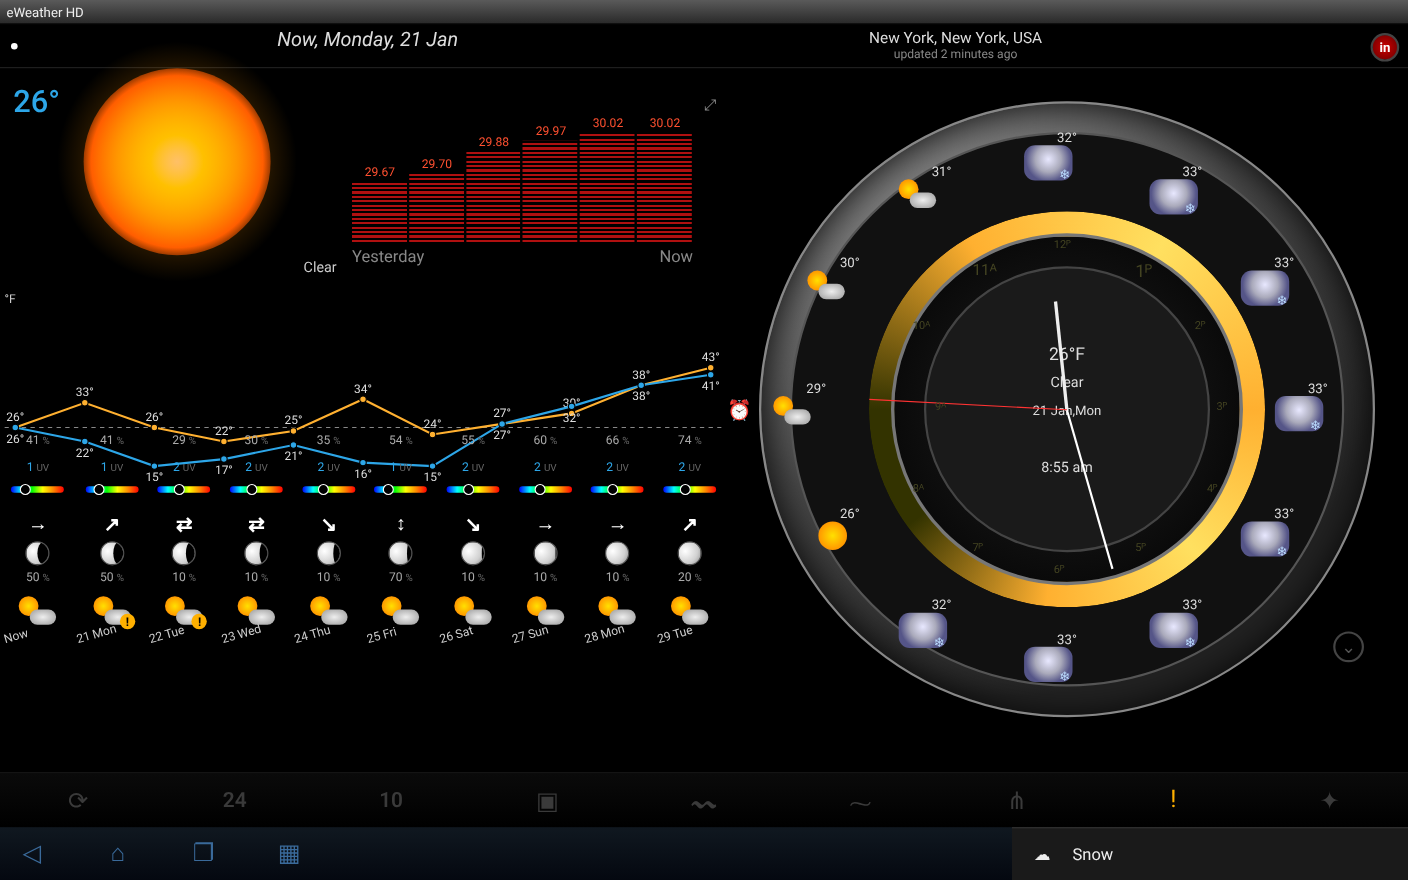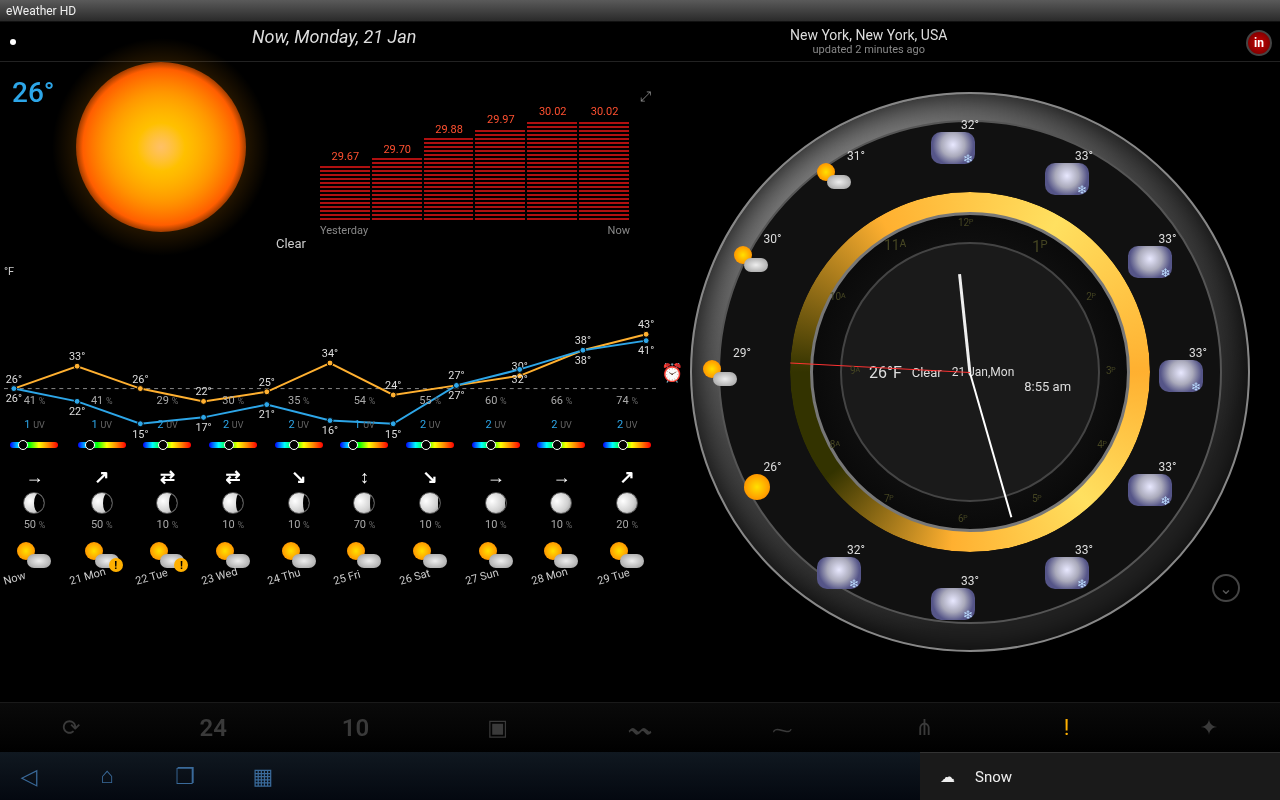--- a/index.html
+++ b/index.html
@@ -66,21 +66,21 @@
   .pressure-title { text-align: center; font-size: 13px; color:#ddd; }
   .expand-btn { position: absolute; right: -28px; top: -4px; width:18px; height:18px; cursor:pointer; color:#888; font-size:14px; }
   .bars { display:flex; align-items:flex-end; height:120px; margin-top:8px; gap:1px; }
   .bar-col { flex:1; display:flex; flex-direction:column; align-items:center; }
   .bar-val { font-size:11px; color:#ff5030; margin-bottom:2px; }
   .bar {
     width: 100%;
     background: repeating-linear-gradient(0deg, #b01010 0 2px, #000 2px 4px);
     border-right: 1px solid #000;
   }
-  .bar-axis { display:flex; justify-content:space-between; font-size:11px; color:#888; margin-top:4px; }
+  .bar-axis { display:flex; justify-content:space-between; font-size:15px; color:#888; margin-top:4px; }
   
   .tempchart { position:absolute; left:4px; top:198px; width:652px; height:200px; }
   .tempchart .ylabel { font-size:11px; color:#ccc; }
   .tc-svg { width:100%; height:200px; }
   
   .forecast { position:absolute; left:0; top:330px; width:660px; }
   .frow { display:flex; }
   .fcell { flex:1; display:flex; flex-direction:column; align-items:center; font-size:11px; color:#aaa; padding:2px 0; min-height:24px; }
   .fcell.first { flex: 1.05; }
   .fcell .tiny { font-size:9px; color:#666; }
@@ -108,37 +108,37 @@
     box-shadow: inset 0 0 30px rgba(0,0,0,0.8);
   }
   .ring-middle { position:absolute; inset:28px; border-radius:50%; background:#111; border:2px solid #555; }
   .ring-inner  { position:absolute; inset:120px; border-radius:50%; background: radial-gradient(#222,#000); border:3px solid #777; }
   .ring-gold   { position:absolute; inset:100px; border-radius:50%;
     background: conic-gradient(from 90deg, #ffb030, #ffe060, #ffb030, #330 40%, #330 50%, #ffb030, #ffe060, #ffb030);
     -webkit-mask: radial-gradient(circle, transparent 58%, #000 59%);
             mask: radial-gradient(circle, transparent 58%, #000 59%);
   }
   .ring-dark   { position:absolute; inset:150px; border-radius:50%; background:#1a1a1a; border:2px solid #444; }
-  .dial-center { position:absolute; inset:170px; border-radius:50%; display:flex; flex-direction:row; align-items:center; justify-content:center; gap:10px; font-size:14px; color:#ddd; }
+  .dial-center { position:absolute; inset:170px; border-radius:50%; display:flex; flex-direction:column; align-items:center; justify-content:center; gap:10px; font-size:14px; color:#ddd; }
   .dial-center .tmp { font-size:16px; }
   .dial-center .cond { font-size:13px; }
   .dial-center .date { font-size:12px; }
   .dial-center .time { font-size:13px; margin-top:28px; }
   .hand { position:absolute; left:50%; top:50%; transform-origin: 0 50%; height:2px; background:#fff; }
   .hand.hour { width:100px; transform: rotate(-96deg); height:3px; background:#eee; }
   .hand.min  { width:150px; transform: rotate(74deg); }
   .hand.sec  { width:180px; transform: rotate(183deg); height:1px; background:#f33; }
   .hour-slot { position:absolute; width:78px; text-align:center; font-size:12px; color:#ddd; }
   .hour-slot .t { font-size:12px; }
   .snow-ico { width:44px; height:32px; background: radial-gradient(circle at 50% 40%, #e8e8ff 0%, #aab 40%, #558 70%); border-radius:10px; position:relative; }
   .snow-ico::after { content:"❄"; position:absolute; bottom:-2px; right:2px; font-size:12px; color:#bdf; }
   
   .toolbar { position:absolute; bottom:48px; left:0; right:0; height:50px; background:linear-gradient(#0a0a0a,#000); display:flex; align-items:center; border-top:1px solid #1a1a1a; }
   .tbtn { flex:1; display:flex; align-items:center; justify-content:center; font-size:22px; color:#3a3a3a; cursor:pointer; }
-  .tbtn.txt { font-size:24px; font-weight:600; }
+  .tbtn.txt { font-size:19px; font-weight:600; }
   .tbtn.alert-on { color:#ffb000; }
   .chevron-btn { position:absolute; right:40px; bottom:110px; width:28px; height:28px; border:2px solid #444; border-radius:50%; display:flex; align-items:center; justify-content:center; color:#555; cursor:pointer; }
   
   .navbar { position:absolute; bottom:0; left:0; right:0; height:48px; background:linear-gradient(#101820, #040810); display:flex; align-items:center; padding:0 10px; gap:40px; }
   .navbtn { width:38px; height:28px; color:#3a6a9a; display:flex; align-items:center; justify-content:center; cursor:pointer; font-size:22px; }
   .snow-panel { position:absolute; right:0; bottom:0; height:48px; width:360px; background:#1a1a1a; border-top:1px solid #333; display:flex; align-items:center; padding:0 20px; gap:20px; font-size:15px; color:#eee; }
 </style>
 </head>
 <body>
 

